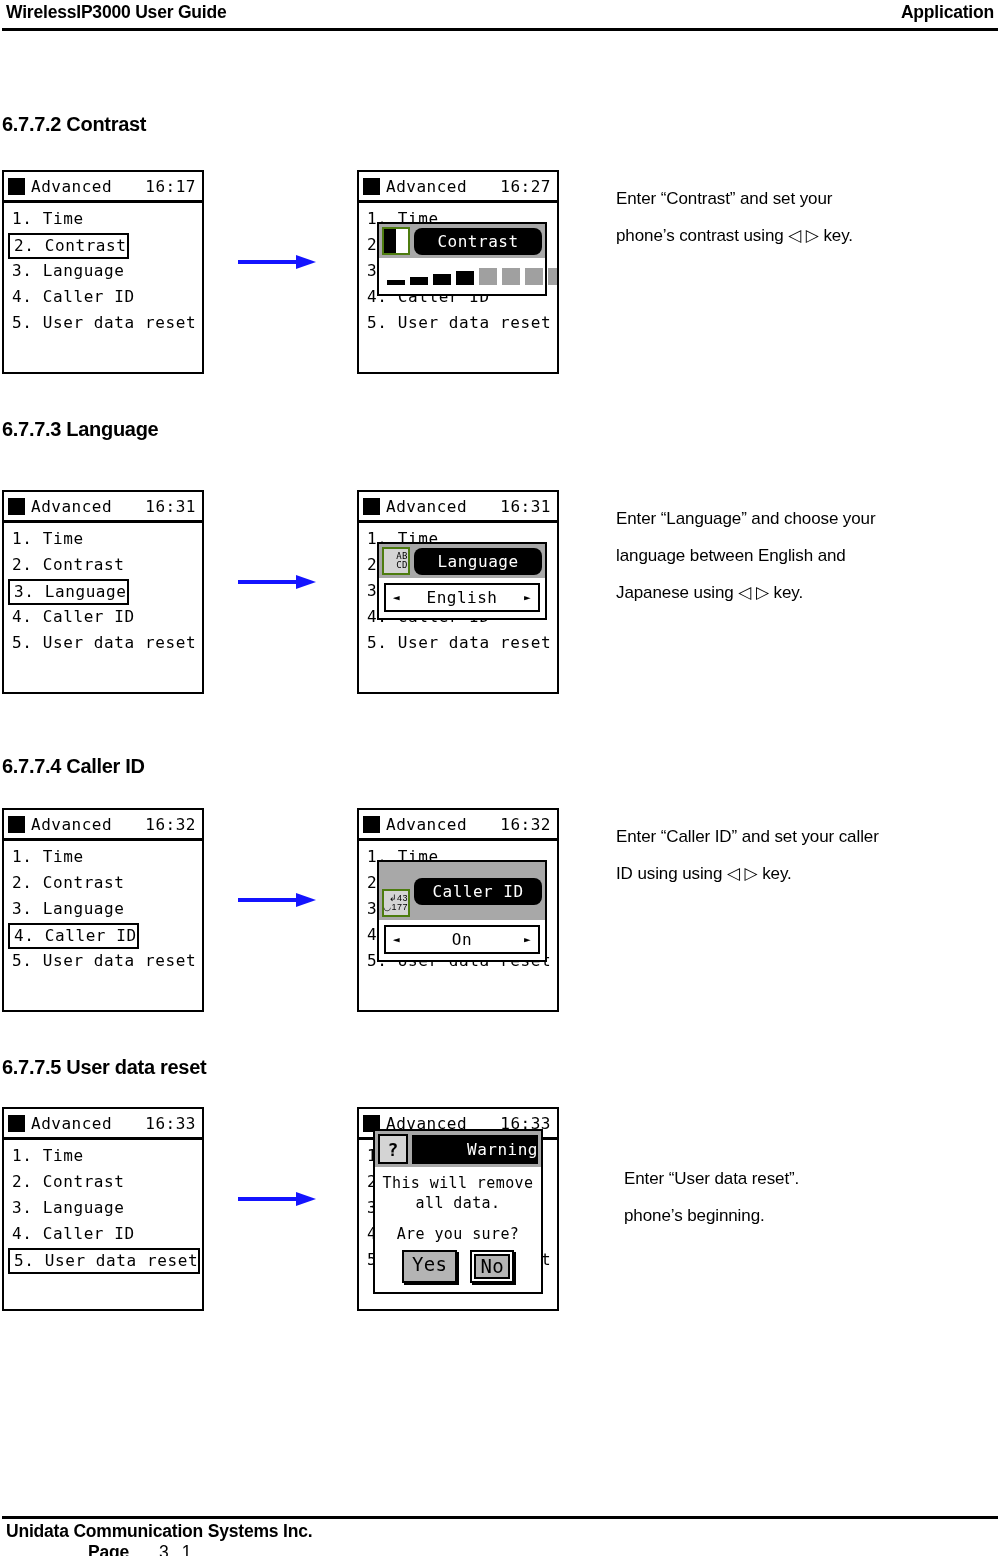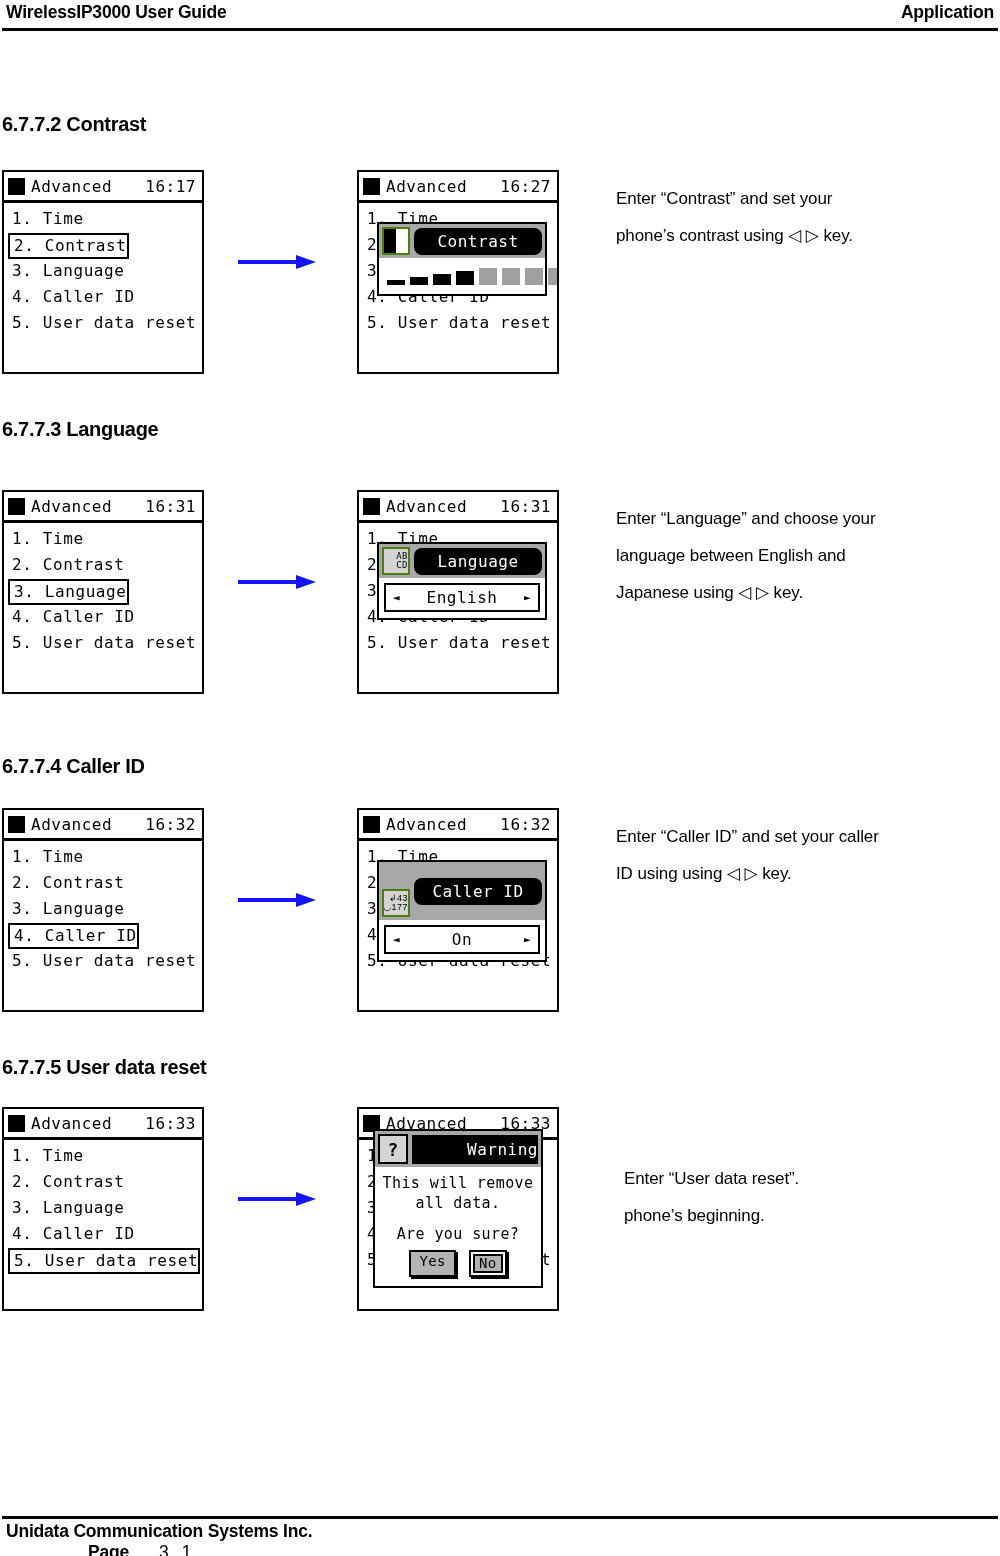--- a/index.html
+++ b/index.html
@@ -103,21 +103,21 @@
   }
   .warn-ttl{
     flex:1 1 auto;background:#000;color:#fff;margin-left:4px;text-align:right;
     font-size:16px;letter-spacing:.5px;padding:5px 0;box-sizing:border-box;
   }
   .warn-body{text-align:center;padding:6px 4px 2px 4px;font-size:15px;line-height:20px;letter-spacing:.4px;}
   .warn-q{text-align:center;font-size:15px;letter-spacing:.4px;padding-top:10px;}
   .warn-btns{display:flex;justify-content:center;gap:13px;padding:7px 0 9px 0;}
   .wbtn{
     background:#b4b4b4;border:2px solid #000;box-shadow:2px 2px 0 #000;
-    font-size:14px;letter-spacing:.4px;padding:1px 8px 2px 8px;box-sizing:border-box;
+    font-size:19px;letter-spacing:.4px;padding:1px 8px 2px 8px;box-sizing:border-box;
     font-family:"DejaVu Sans Mono",monospace;
   }
   .wbtn.focus{box-shadow:2px 2px 0 #000, inset 0 0 0 2px #fff, inset 0 0 0 4px #000;padding:3px 8px 4px 8px;}
 
   
   .arrow{position:absolute;width:80px;height:14px;}
   .arrow .shaft{position:absolute;left:0;top:5px;width:60px;height:4px;background:#1414ff;}
   .arrow .head{position:absolute;left:58px;top:0;width:0;height:0;
     border-top:7px solid transparent;border-bottom:7px solid transparent;border-left:20px solid #1414ff;}
 

